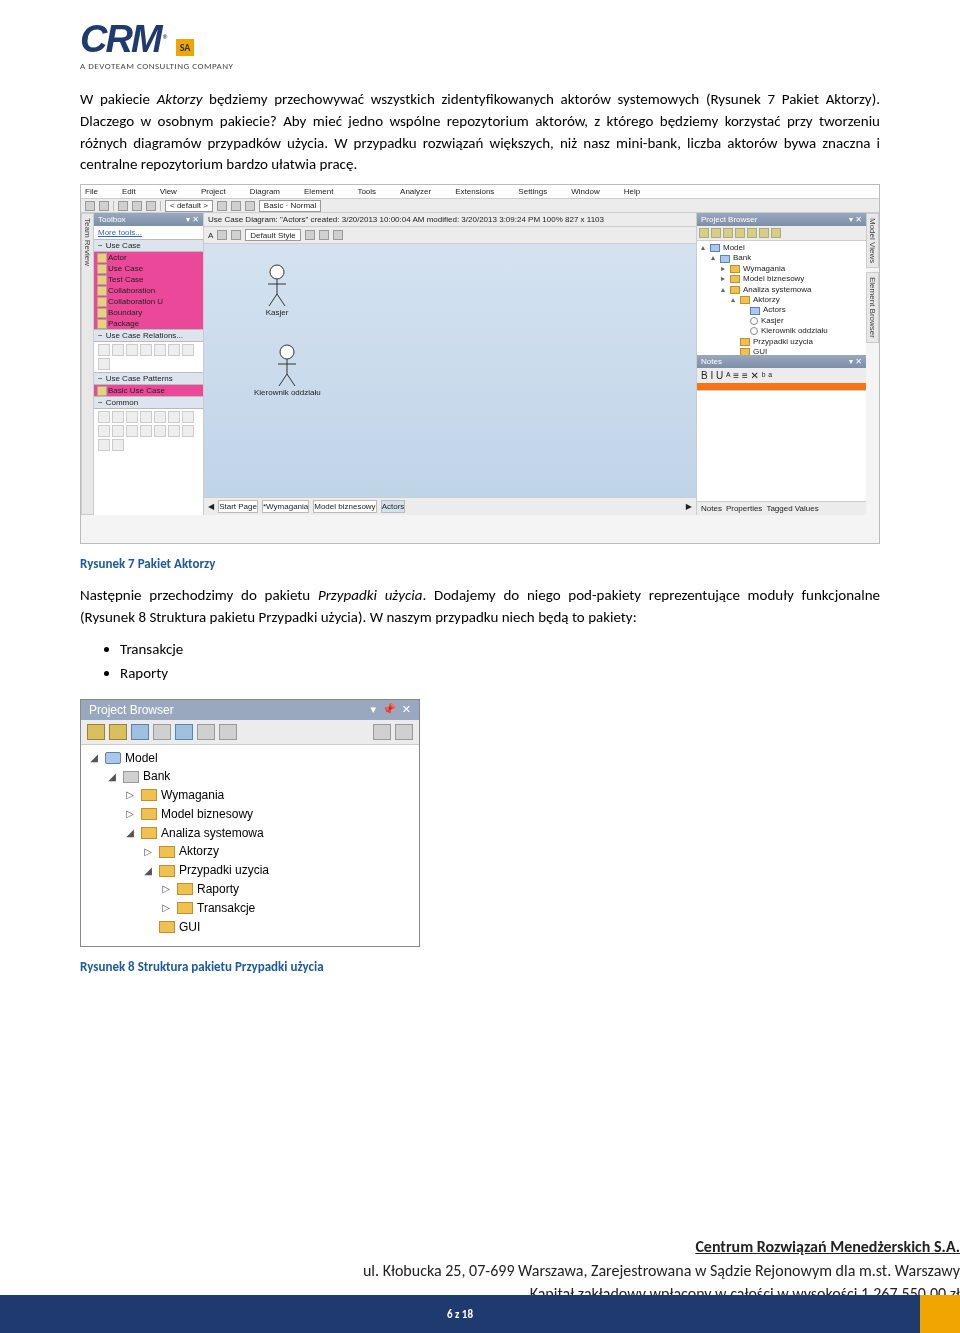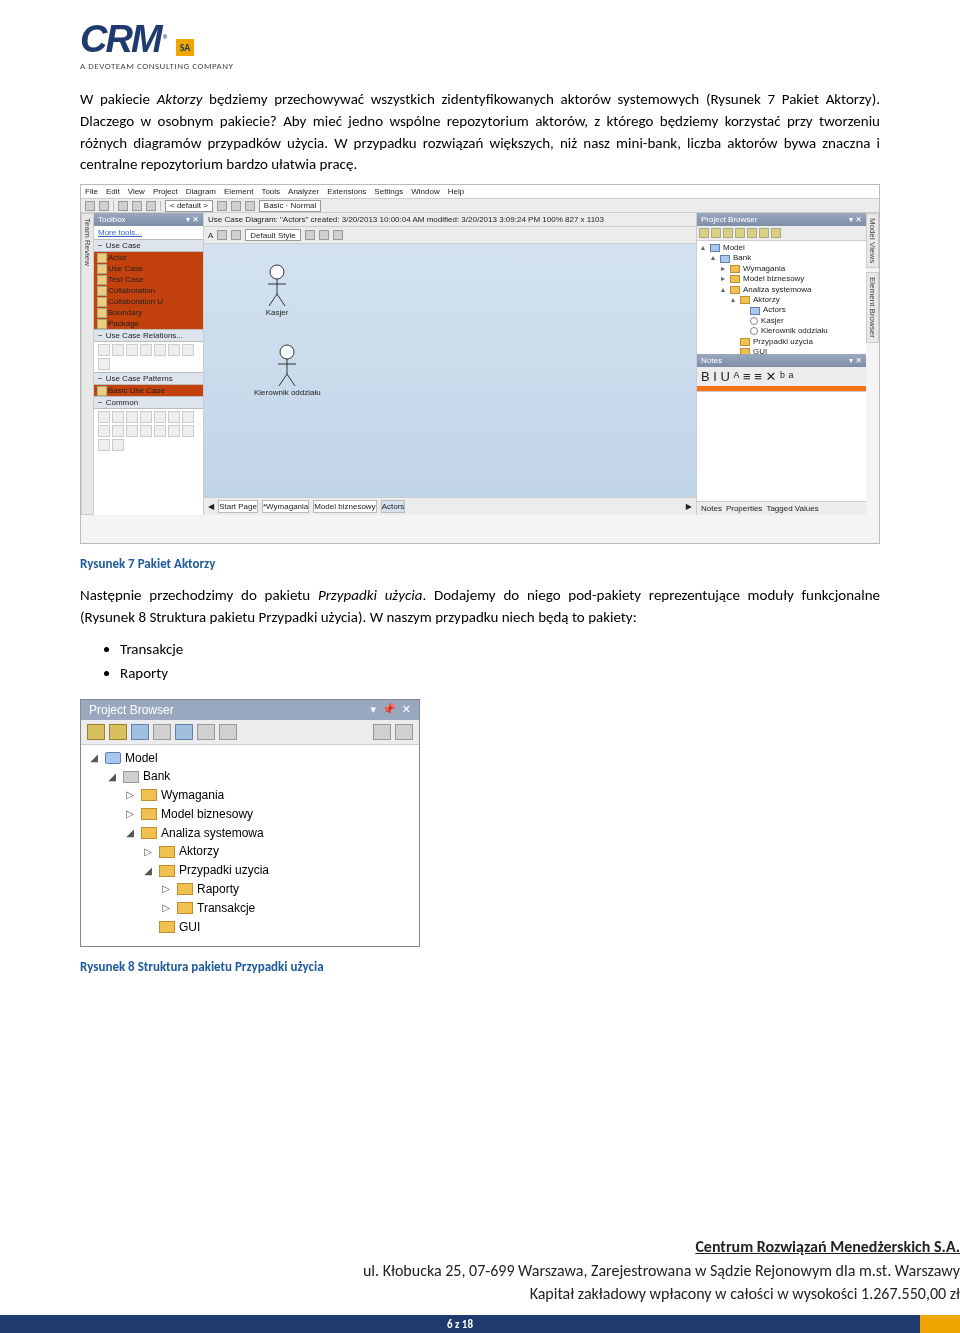--- a/index.html
+++ b/index.html
@@ -64,21 +64,21 @@
     color: #222;
     background: #f4f4f4;
     position: relative;
     overflow: hidden;
   }
   .menubar {
     background: #fff;
     border-bottom: 1px solid #ccc;
     padding: 2px 4px;
     display: flex;
-    gap: 8px;
+    gap: 24px;
   }
   .menubar span { font-size: 8px; }
   .toolrow1, .toolrow2 {
     background: #ececec;
     border-bottom: 1px solid #ccc;
     padding: 2px 4px;
     display: flex;
     align-items: center;
     gap: 4px;
     height: 14px;
@@ -137,21 +137,21 @@
     align-items: center;
     gap: 3px;
   }
   .tool-section::before {
     content: "−";
     font-size: 8px;
   }
   .tool-item {
     padding: 1px 4px 1px 14px;
     font-size: 8px;
-    background: #c2410c;
+    background: #ec4899;
     display: flex;
     align-items: center;
     position: relative;
   }
   .tool-item::before {
     content: "";
     position: absolute;
     left: 3px;
     width: 8px; height: 8px;
     background: #e8d080;
@@ -342,21 +342,21 @@
     text-align: right;
     font-size: 16px;
     color: #222;
   }
   .footer .company { font-weight: bold; text-decoration: underline; margin-bottom: 2px; }
   .footer div { line-height: 1.4; }
   .pagenum-bar {
     position: absolute;
     bottom: 0;
     left: 0; right: 0;
-    height: 18px;
+    height: 38px;
     display: flex;
   }
   .pagenum-left {
     flex: 1;
     background: #1f3a6e;
     color: #fff;
     display: flex;
     align-items: center;
     justify-content: center;
     font-size: 11px;
@@ -575,21 +575,21 @@
           <div class="tree-item" style="padding-left:30px">
               <span class="arrow"></span>
               <span class="folder"></span>
               <span>GUI</span>
             </div>
         </div>
         <div class="panel-head">
           <span>Notes</span>
           <span class="x">▾ ✕</span>
         </div>
-        <div style="background:#ececec;border-bottom:5px solid #f97316;padding:2px 4px;font-size:13px">B  I  U  ᴬ  ≡  ≡  ✕  ᵇ ᵃ</div>
+        <div style="background:#ececec;border-bottom:7px solid #f97316;padding:2px 4px;font-size:10px">B  I  U  ᴬ  ≡  ≡  ✕  ᵇ ᵃ</div>
         <div class="notes-body"></div>
         <div class="notes-tabs">
           <span>Notes</span>
           <span>Properties</span>
           <span>Tagged Values</span>
         </div>
       </div>
       <div style="display:flex;flex-direction:column">
         <div class="vtab">Model Views</div>
         <div class="vtab" style="margin-top:4px">Element Browser</div>

